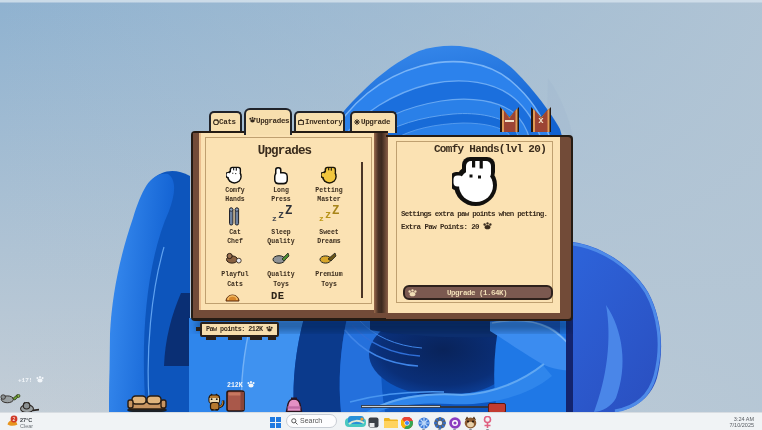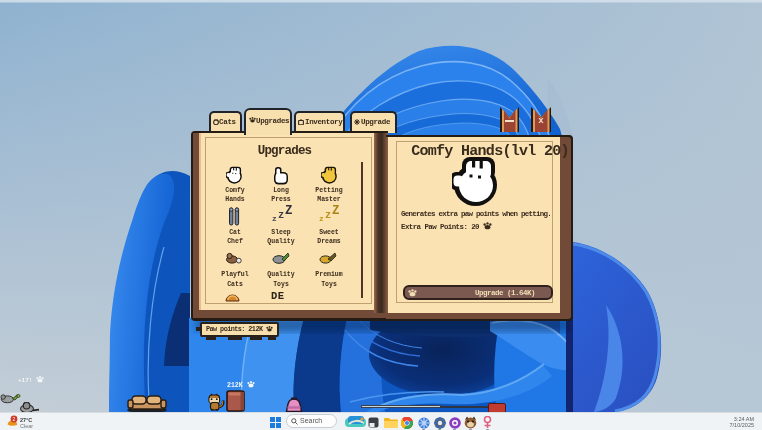--- a/index.html
+++ b/index.html
@@ -193,21 +193,21 @@
 <div class="abs px" style="left:210px;top:270px;width:50px;text-align:center;font-size:6.5px;line-height:10px;z-index:6">Playful<br>Cats</div>
 <div class="abs px" style="left:256px;top:270px;width:50px;text-align:center;font-size:6.5px;line-height:10px;z-index:6">Quality<br>Toys</div>
 <div class="abs px" style="left:303px;top:270px;width:52px;text-align:center;font-size:6.5px;line-height:10px;z-index:6">Premium<br>Toys</div>
 
 <svg class="abs" style="left:225px;top:292px;z-index:6" width="15" height="11" viewBox="0 0 15 11">
   <path d="M1,9 A6.5,6 0 0 1 14,9 Z" fill="#d8862a" stroke="#5a2c10" stroke-width="1"></path>
   <path d="M3,8 A4.5,4 0 0 1 12,8" fill="none" stroke="#f0b860" stroke-width="1.6"></path>
 </svg>
 <div class="abs px" style="left:271px;top:290px;font-size:10.5px;letter-spacing:0.5px;z-index:6;color:#2c2418;">DE</div>
 
-<div class="abs px" style="left:396px;top:143px;width:188px;text-align:center;font-size:15px;letter-spacing:-0.7px;z-index:6;">Comfy Hands(lvl 20)</div>
+<div class="abs px" style="left:396px;top:143px;width:188px;text-align:center;font-size:11px;letter-spacing:-0.7px;z-index:6;">Comfy Hands(lvl 20)</div>
 
 <svg id="bigGlove" class="abs" style="left:452px;top:155px;z-index:6" width="48" height="52" viewBox="0 0 48 52">
   <defs>
     <g id="glove">
       <ellipse cx="23.5" cy="30" rx="21.5" ry="21" fill="#11100e"></ellipse>
       <rect x="10" y="2" width="33" height="23" rx="8" fill="#11100e"></rect>
       <rect x="-2" y="17" width="14" height="18" rx="6" fill="#11100e"></rect>
       <ellipse cx="24" cy="30.5" rx="17" ry="16.5" fill="#ffffff"></ellipse>
       <rect x="14" y="6" width="25" height="17.5" rx="5" fill="#ffffff"></rect>
       <rect x="1.5" y="20.5" width="9.5" height="11" rx="4" fill="#ffffff"></rect>
@@ -229,32 +229,32 @@
     <g id="pawD">
       <ellipse cx="5" cy="6.4" rx="3.2" ry="2.4"></ellipse>
       <circle cx="1.8" cy="3.4" r="1.3"></circle>
       <circle cx="5" cy="2.2" r="1.3"></circle>
       <circle cx="8.2" cy="3.4" r="1.3"></circle>
     </g>
   </defs>
   <use href="#glove"></use>
 </svg>
 
-<div class="abs px" style="left:401px;top:210px;font-size:7.5px;letter-spacing:-0.75px;z-index:6;white-space:nowrap;">Generates extra paw points when petting.</div>
+<div class="abs px" style="left:401px;top:210px;font-size:7.5px;letter-spacing:-0.75px;z-index:6;white-space:nowrap;">Settings extra paw points when petting.</div>
 <div class="abs px" style="left:401px;top:221px;font-size:7.5px;letter-spacing:-0.6px;z-index:6;white-space:nowrap;">Extra Paw Points: 20
   <svg width="9" height="9" viewBox="0 0 10 9" style="vertical-align:-1px">
         <use href="#pawD" fill="#3a2c1d"></use>
       </svg>
 </div>
 
 <div class="abs" style="left:403px;top:285px;width:150px;height:15px;background:#7b5950;border:2px solid #2e211c;border-radius:6px;box-sizing:border-box;z-index:6;"></div>
 <svg class="abs" style="left:408px;top:288px;z-index:7" width="9" height="9" viewBox="0 0 10 9">
       <use href="#pawD" fill="#f0ddb5"></use>
     </svg>
-<div class="abs" style="left:403px;top:288.5px;width:148px;text-align:center;font:bold 7.5px 'Liberation Mono',monospace;letter-spacing:-0.5px;color:#f0ddb5;z-index:7;padding-left:28px;">Upgrade (1.64K)</div>
+<div class="abs" style="left:403px;top:288.5px;width:148px;text-align:center;font:bold 7.5px 'Liberation Mono',monospace;letter-spacing:-0.5px;color:#f0ddb5;z-index:7;">Upgrade (1.64K)</div>
 
 <div class="abs" style="left:200px;top:322px;width:79px;height:15px;background:#f7dfae;border:2px solid #2a211a;border-radius:2px;box-sizing:border-box;z-index:6;"></div>
 <div class="abs" style="left:196px;top:327px;width:4px;height:4px;background:#2a211a;z-index:6;"></div>
 <div class="abs px" style="left:202px;top:325px;width:75px;text-align:center;font-size:6.8px;letter-spacing:-0.55px;white-space:nowrap;z-index:7;">Paw points: 212K
   <svg width="7" height="7" viewBox="0 0 10 9" style="vertical-align:-1px">
         <use href="#pawD" fill="#3a2c1d"></use>
       </svg>
 </div>
 <div class="abs" style="left:206px;top:337px;width:10px;height:3px;background:#2a211a;z-index:6;"></div>
 <div class="abs" style="left:228px;top:337px;width:14px;height:3px;background:#2a211a;z-index:6;"></div>

